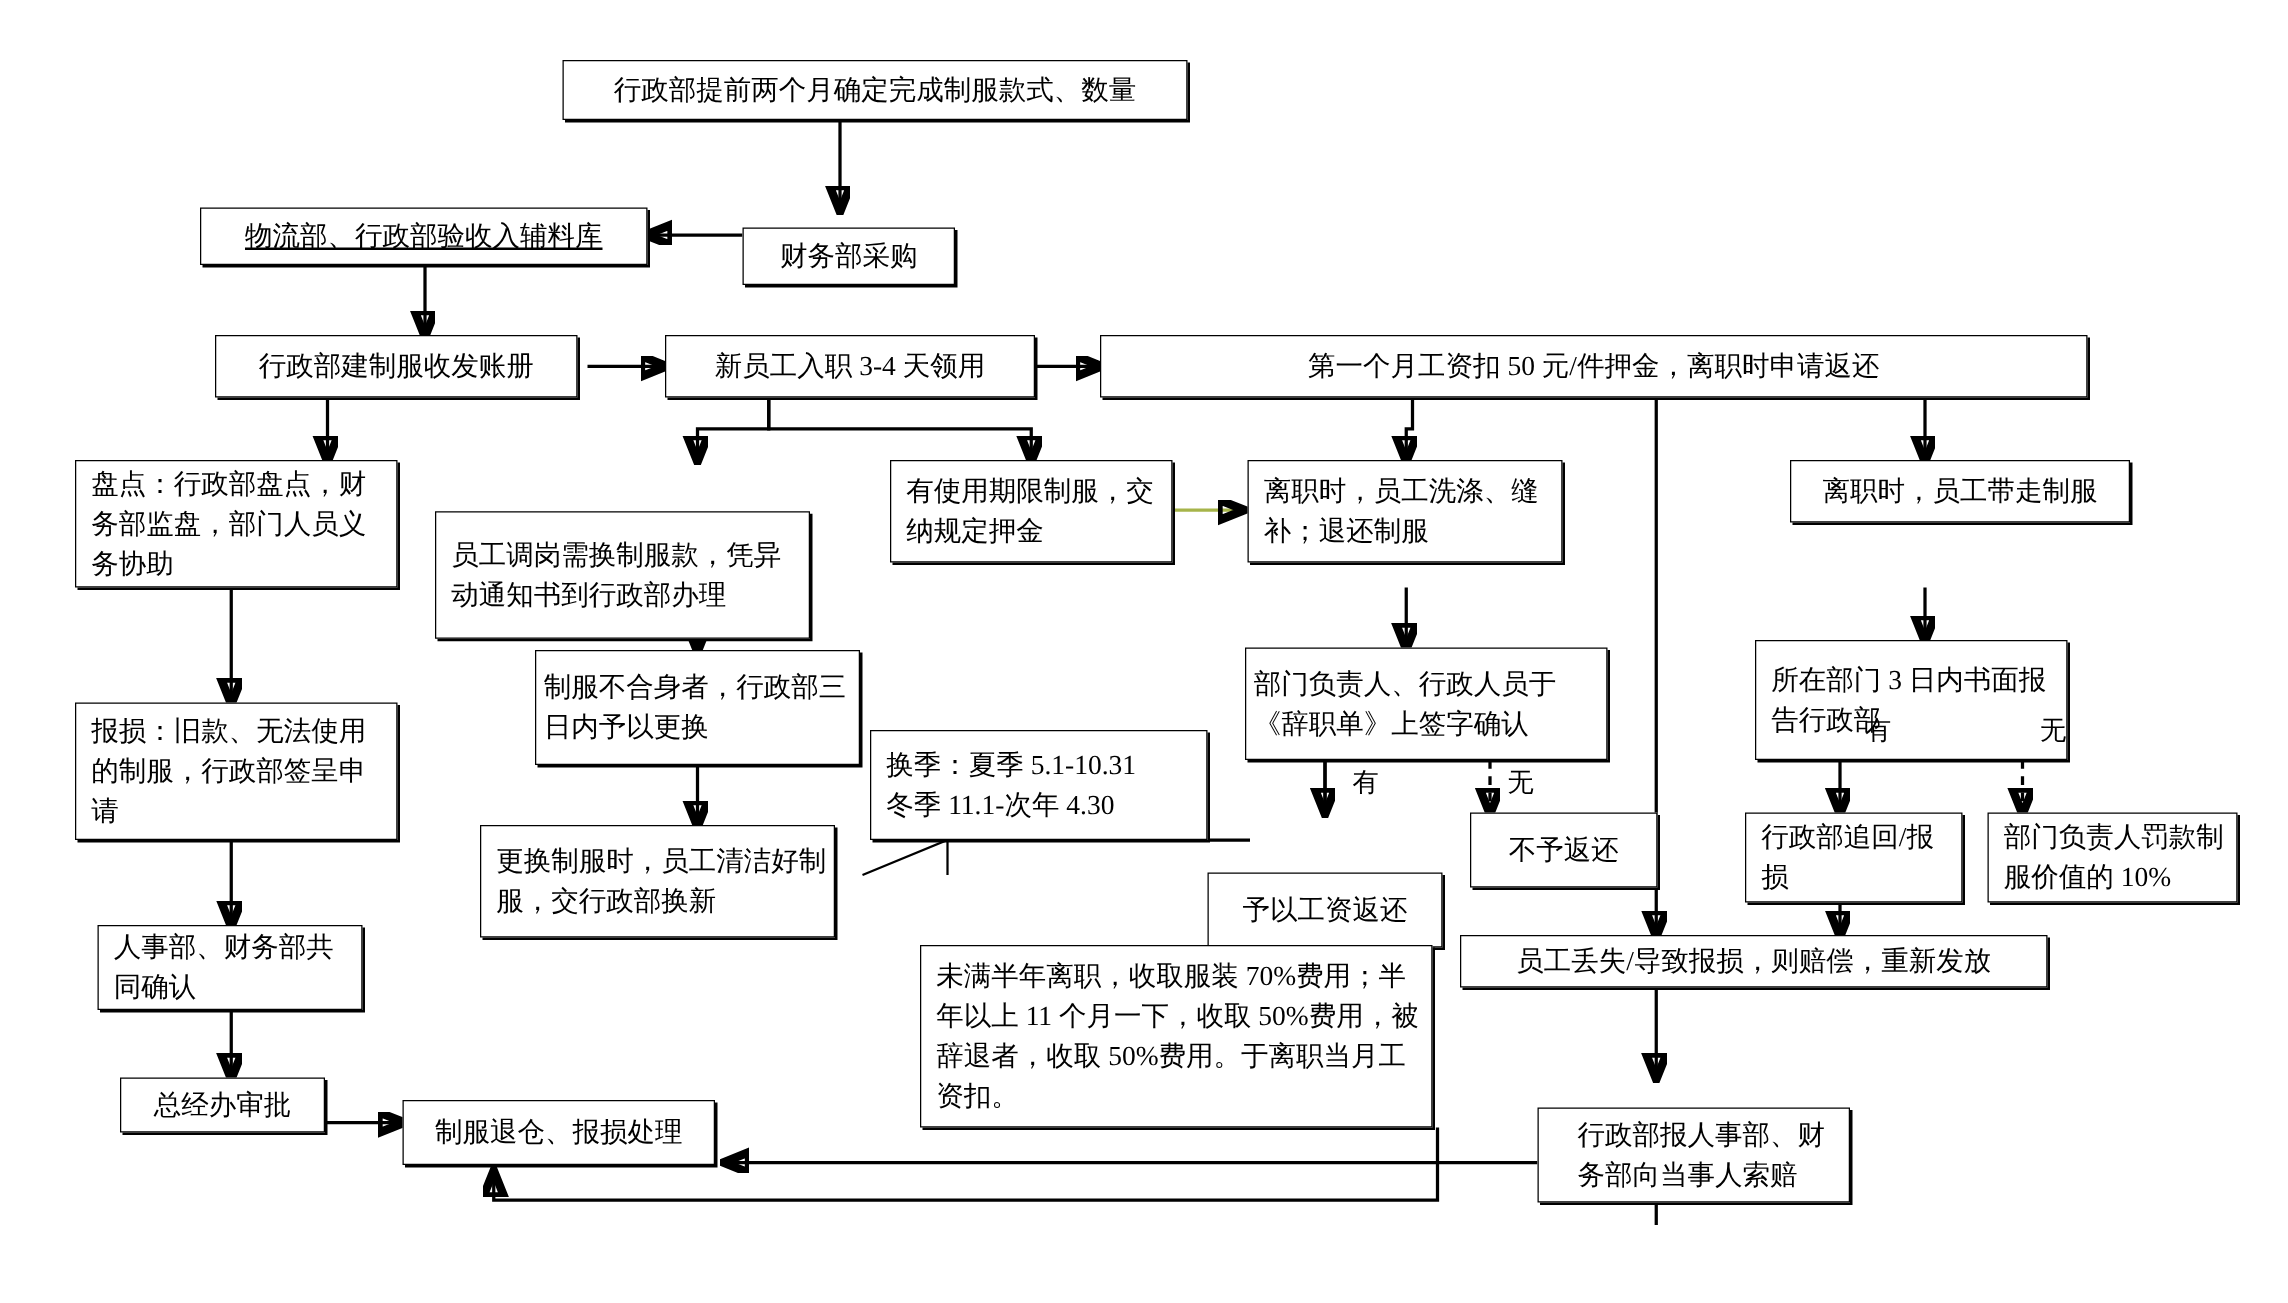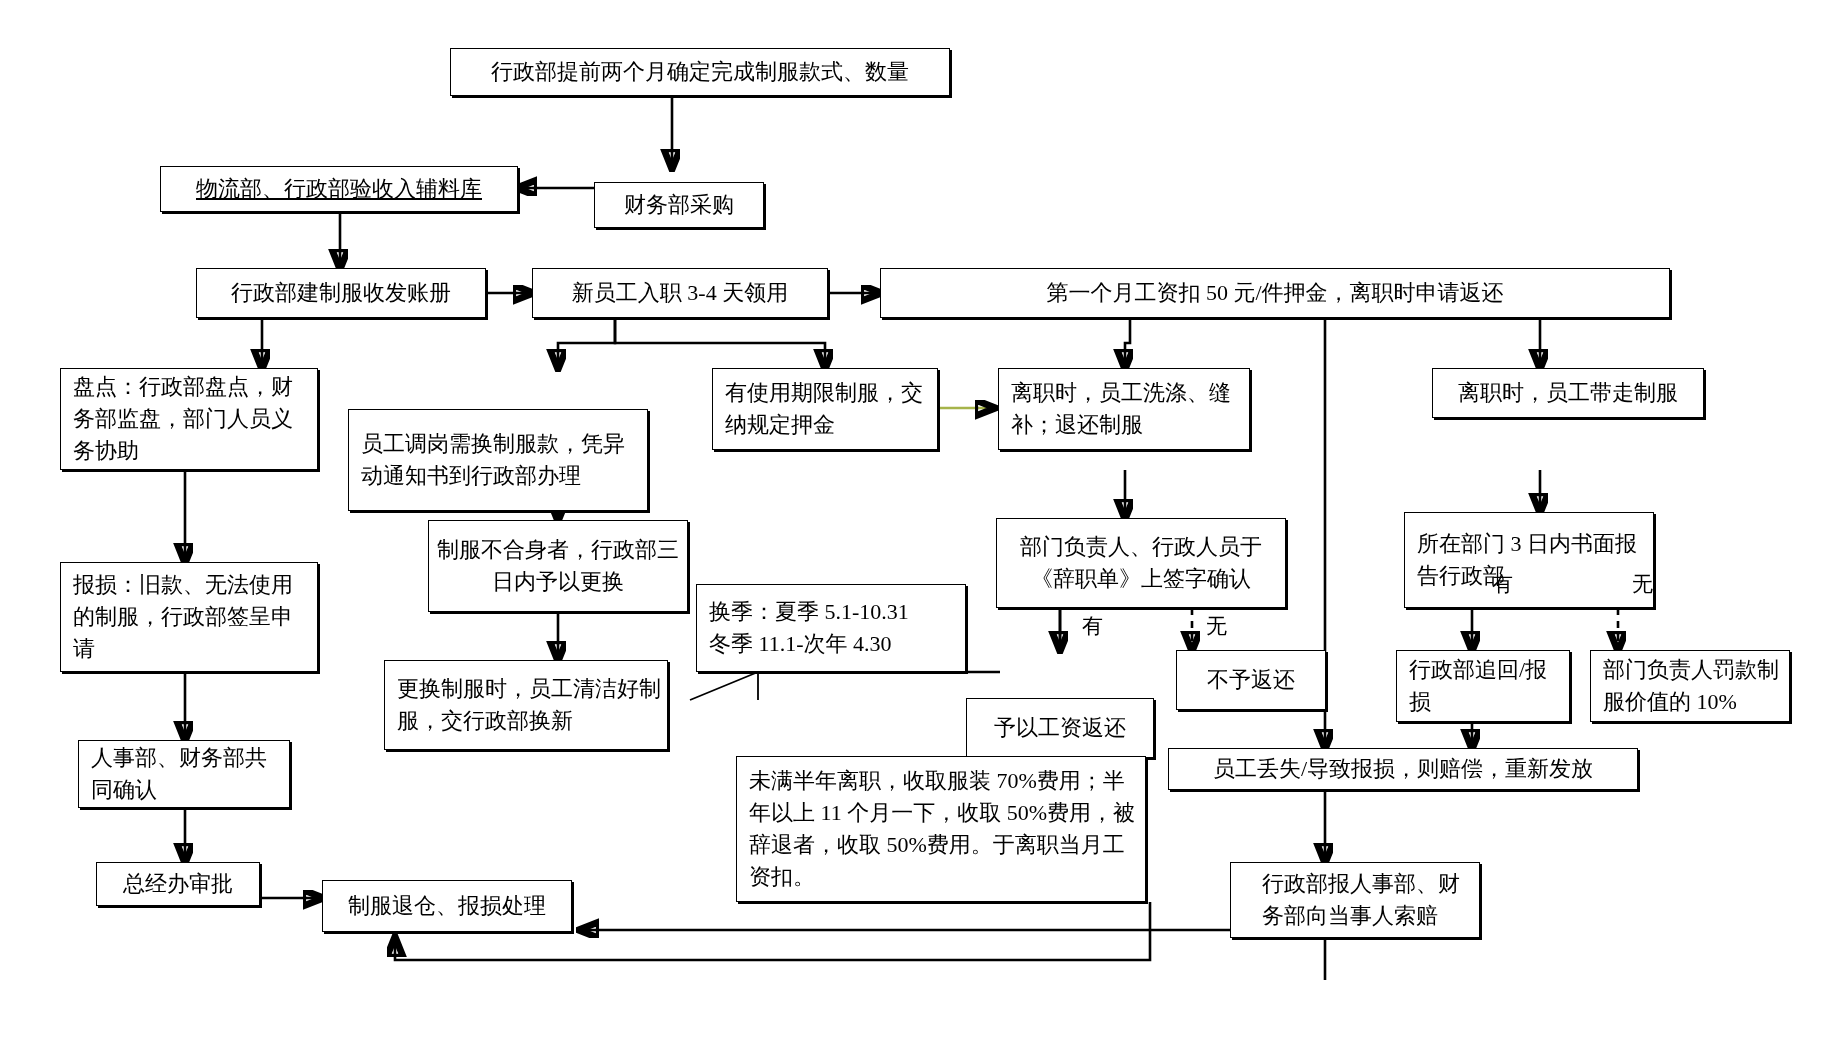--- a/index.html
+++ b/index.html
@@ -20,21 +20,20 @@
     overflow: hidden;
   }
   .node {
     position: absolute;
     box-sizing: border-box;
     border: 1.5px solid #000000;
     background: #ffffff;
     display: flex;
     align-items: center;
     justify-content: center;
-    text-align: center;
     font-size: 22px;
     line-height: 1.45;
     padding: 2px 6px;
     z-index: 3;
   }
   .node.left-align {
     justify-content: flex-start;
     text-align: left;
     padding-left: 12px;
   }
@@ -166,21 +165,21 @@
   </div>
 
   <div class="node shadow" style="left:594px; top:168px; width:170px; height:46px;margin-top:14px;">
     <span class="txt">财务部采购</span>
   </div>
 
   <div class="node shadow" style="left:160px; top:166px; width:358px; height:46px;text-decoration:underline;">
     <span class="txt">物流部、行政部验收入辅料库</span>
   </div>
 
-  <div class="node shadow" style="left:196px; top:268px; width:290px; height:50px;">
+  <div class="node shadow" style="left:172px; top:268px; width:290px; height:50px;">
     <span class="txt">行政部建制服收发账册</span>
   </div>
 
   <div class="node shadow" style="left:532px; top:268px; width:296px; height:50px;">
     <span class="txt">新员工入职 3-4 天领用</span>
   </div>
 
   <div class="node shadow" style="left:880px; top:268px; width:790px; height:50px;">
     <span class="txt">第一个月工资扣 50 元/件押金，离职时申请返还</span>
   </div>
@@ -259,21 +258,21 @@
   </div>
 
   <div class="node shadow" style="left:96px; top:862px; width:164px; height:44px;">
     <span class="txt">总经办审批</span>
   </div>
 
   <div class="node shadow" style="left:322px; top:880px; width:250px; height:52px;">
     <span class="txt">制服退仓、报损处理</span>
   </div>
 
-  <div class="node shadow left-align" style="left:1230px; top:862px; width:250px; height:76px;padding-left:31px;">
+  <div class="node shadow left-align" style="left:1230px; top:886px; width:250px; height:76px;padding-left:31px;">
     <span class="txt">行政部报人事部、财务部向当事人索赔</span>
   </div>
 
   <div class="label" style="left:1082px; top:616px;">有</div>
   <div class="label" style="left:1206px; top:616px;">无</div>
   <div class="label" style="left:1492px; top:574px;">有</div>
   <div class="label" style="left:1632px; top:574px;">无</div>
 
 </div>
 

